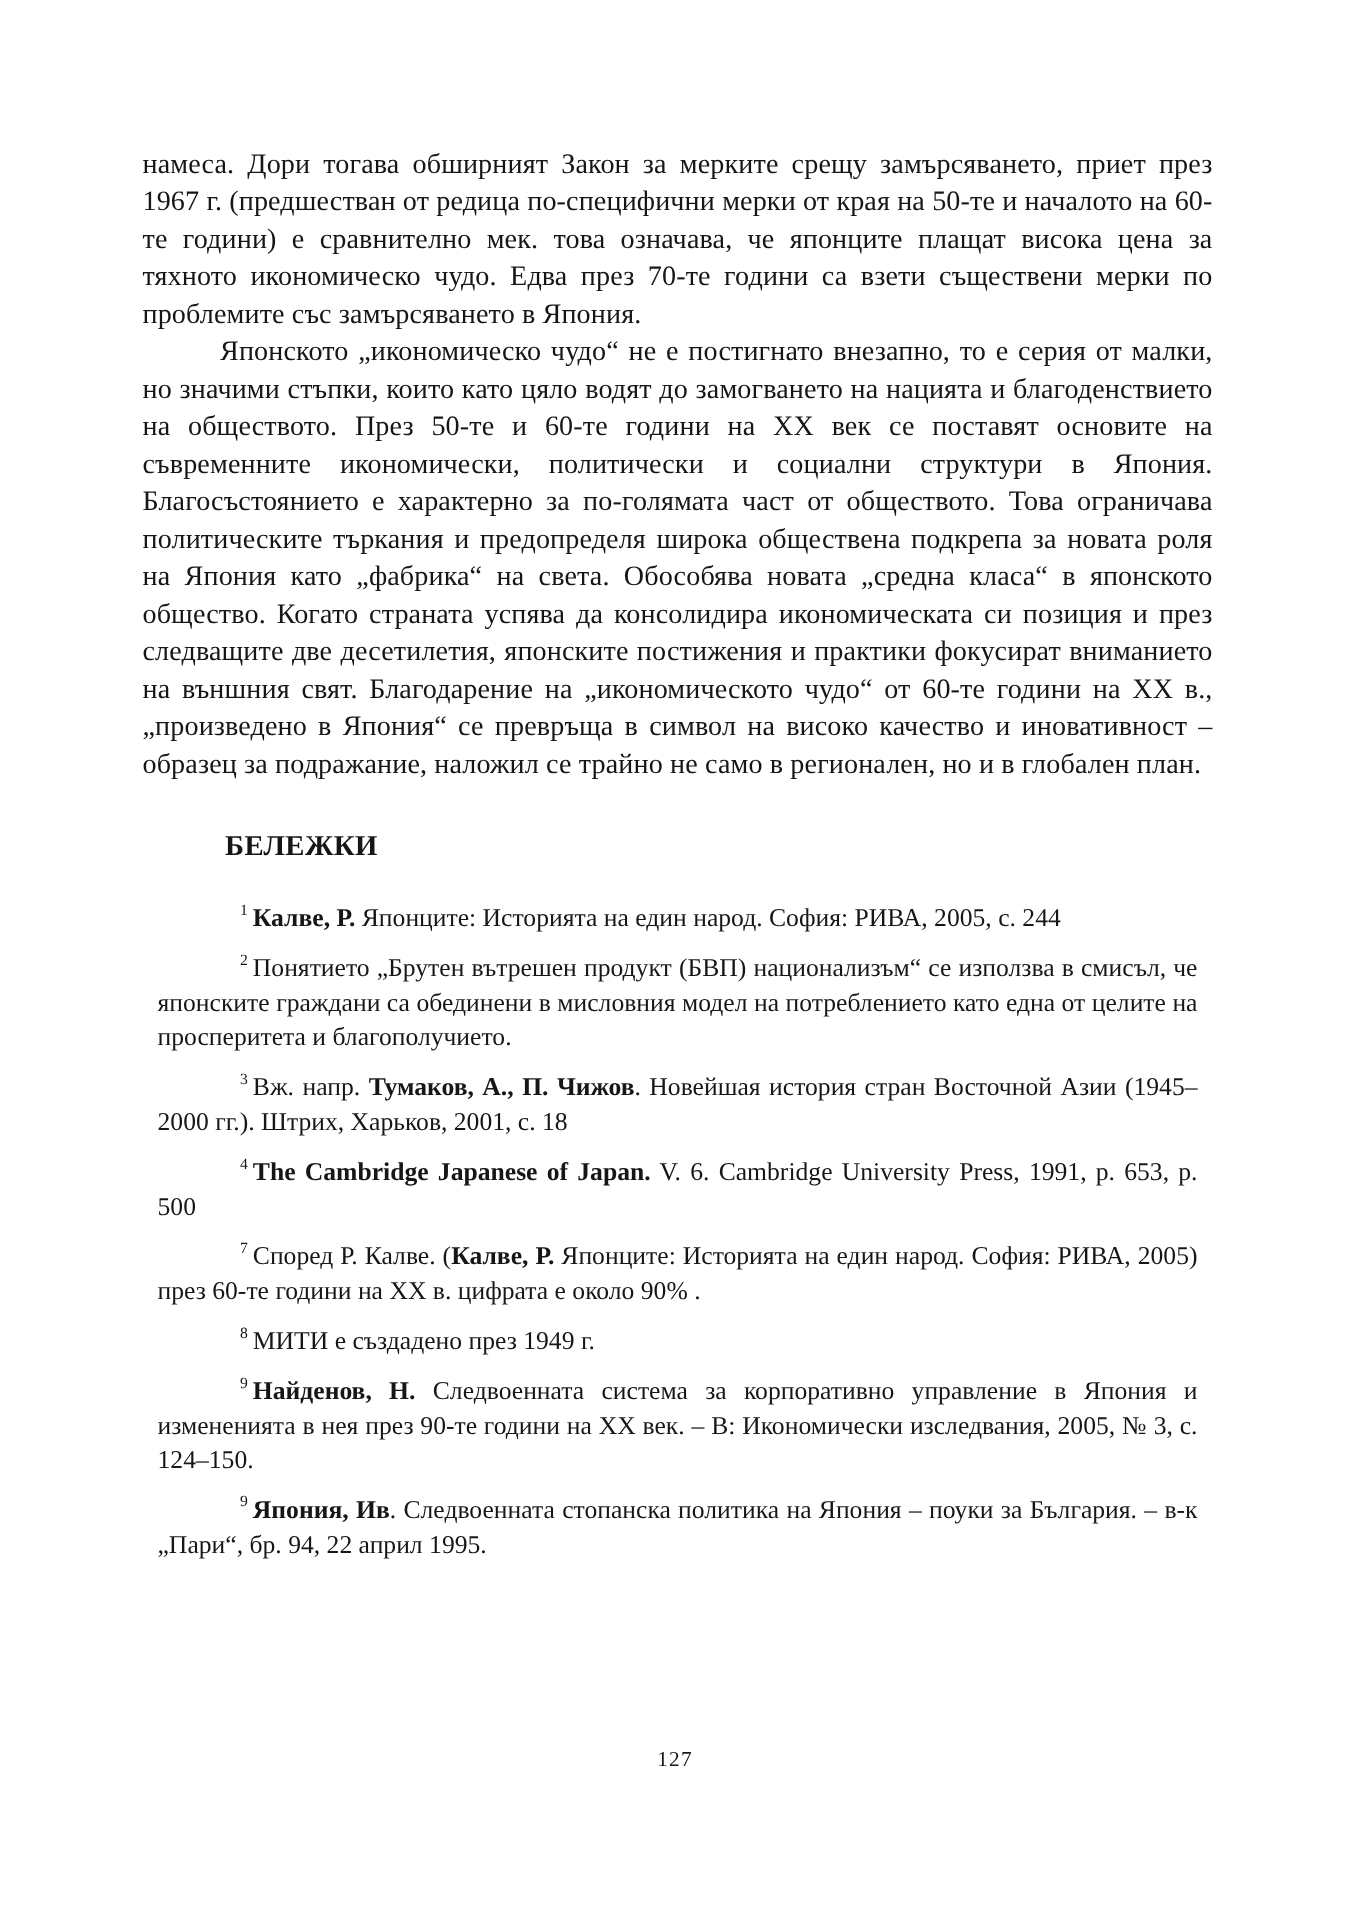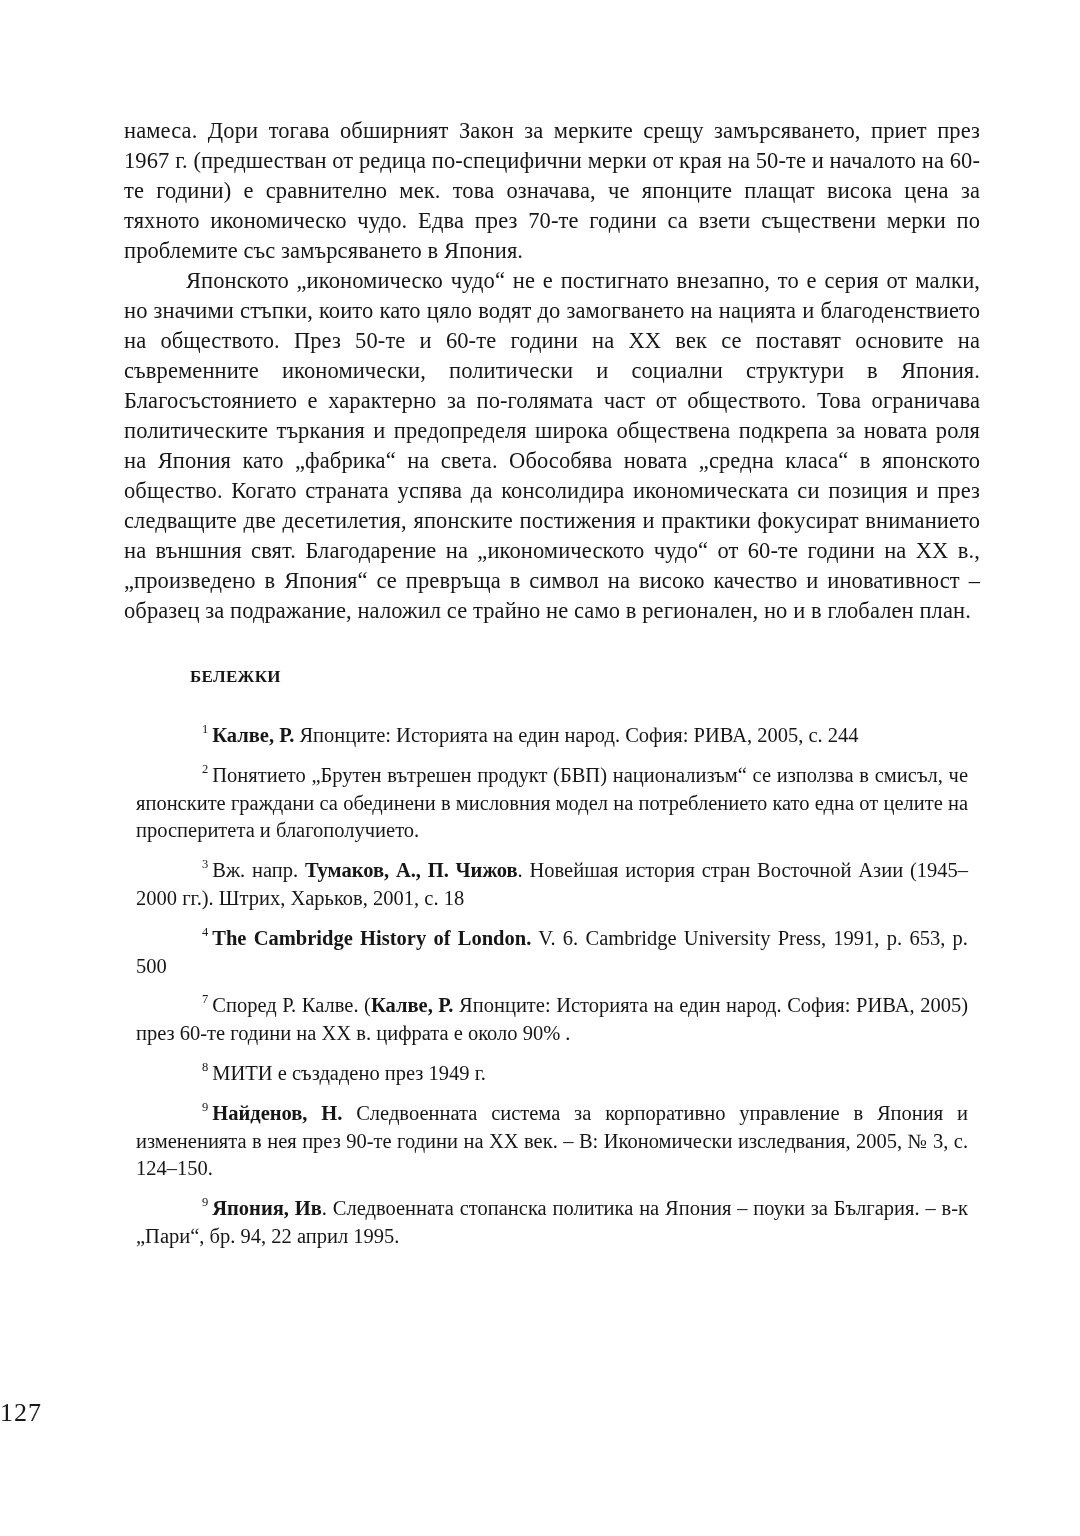--- a/index.html
+++ b/index.html
@@ -11,35 +11,35 @@
     position: relative;
     width: 1080px;
     height: 1536px;
     margin: 0 auto;
     background: #ffffff;
     color: #161616;
     overflow: hidden;
   }
   .content {
     position: absolute;
-    left: 124px;
+    left: 114px;
     top: 116px;
     width: 856px;
   }
   .body-text p {
     margin: 0;
     font-size: 22.5px;
     line-height: 30px;
     text-align: justify;
     letter-spacing: 0.1px;
   }
   .body-text p.indented { text-indent: 62px; }
   .notes-heading {
     margin: 38px 0 0 66px;
-    font-size: 17px;
+    font-size: 23px;
     line-height: 26px;
     font-weight: bold;
     letter-spacing: 0.3px;
   }
   .footnotes { margin-top: 32px; }
   .footnotes p {
     margin: 12px;
     font-size: 20.5px;
     line-height: 27.8px;
     text-align: justify;
@@ -50,22 +50,22 @@
     line-height: 0;
     vertical-align: 9px;
     margin-right: 4px;
   }
   .fn-bold { font-weight: bold; }
   .page-number {
     position: absolute;
     left: 0;
     top: 1398px;
     width: 100%;
-    text-align: left;
-    font-size: 26px;
+    text-align: center;
+    font-size: 17px;
     letter-spacing: 1px;
   }
 </style>
 </head>
 <body>
 
 <div class="page">
   <div class="content">
 
     <div class="body-text">
@@ -83,21 +83,21 @@
 
       <p>
         <sup>2</sup><span>Понятието „Брутен вътрешен продукт (БВП) национализъм“ се използва в смисъл, че японските граждани са обединени в мисловния модел на потреблението като една от целите на просперитета и благополучието.</span><span class="fn-bold"></span><span></span>
       </p>
 
       <p>
         <sup>3</sup><span>Вж. напр. </span><span class="fn-bold">Тумаков, А., П. Чижов</span><span>. Новейшая история стран Восточной Азии (1945–2000 гг.). Штрих, Харьков, 2001, с. 18</span>
       </p>
 
       <p>
-        <sup>4</sup><span></span><span class="fn-bold">The Cambridge History of London.</span><span> V. 6. Cambridge University Press, 1991, p. 653, p. 500</span>
+        <sup>4</sup><span></span><span class="fn-bold">The Cambridge Japanese of Japan.</span><span> V. 6. Cambridge University Press, 1991, p. 653, p. 500</span>
       </p>
 
 
 
       <p>
         <sup>7</sup><span>Според Р. Калве. (</span><span class="fn-bold">Калве, Р.</span><span> Японците: Историята на един народ. София: РИВА, 2005) през 60-те години на ХХ в. цифрата е около 90% .</span>
       </p>
 
       <p>
         <sup>8</sup><span>МИТИ е създадено през 1949 г.</span><span class="fn-bold"></span><span></span>

